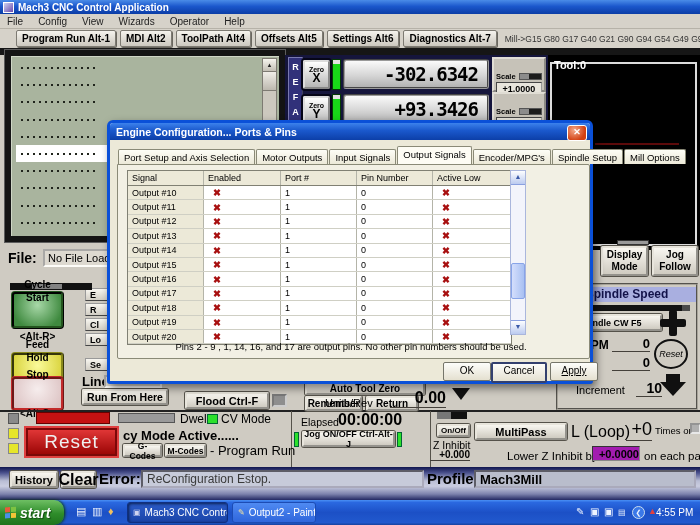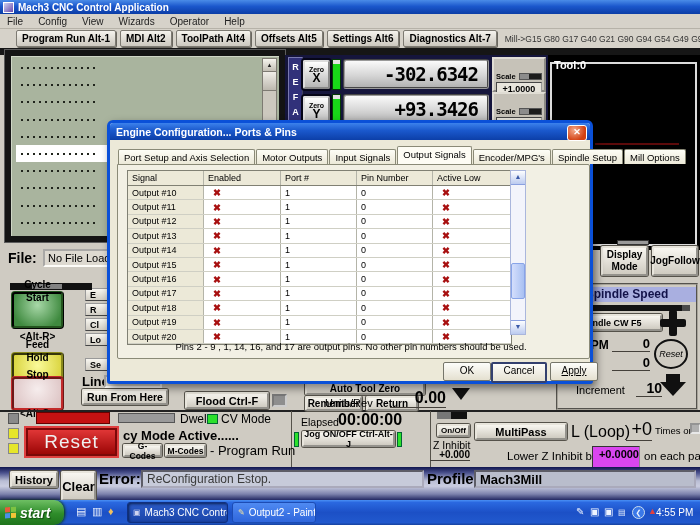--- a/index.html
+++ b/index.html
@@ -258,21 +258,21 @@
   <div class="abs bigbtn stopb">
     <span>Stop</span>
     <span>&lt;Alt-S&gt;</span>
   </div>
 
   <div class="abs" style="left:617px;top:240px;width:32px;height:5px;background:#999;border:1px solid #333;"></div>
   <div class="abs rbtn" style="left:601px;top:246px;width:47px;height:30px;font-size:10px;line-height:1.2;flex-direction:column;z-index:5;">
     <span>Display</span>
       <span>Mode</span>
   </div>
-  <div class="abs rbtn" style="left:652px;top:246px;width:46px;height:30px;font-size:10px;line-height:1.2;flex-direction:row;z-index:5;">
+  <div class="abs rbtn" style="left:652px;top:246px;width:46px;height:30px;font-size:10px;line-height:1.2;flex-direction:column;z-index:5;">
     <span>Jog</span>
       <span>Follow</span>
   </div>
 
   <div class="abs spanel"></div>
   <div class="abs sphead">Spindle Speed</div>
   <div class="abs spbar"></div>
   <div class="abs rbtn" style="left:558px;top:314px;width:104px;height:17px;font-size:9px;">Spindle CW F5</div>
   <div class="abs lbl" style="left:582px;top:338px;font-weight:bold;font-size:12px;">RPM</div>
   <div class="abs uline" style="left:612px;top:336px;width:38px;font-size:13px;">0</div>
@@ -323,26 +323,26 @@
   </div>
   <div class="abs rbtn" style="left:437px;top:424px;width:33px;height:13px;font-size:8px;">On/Off</div>
   <div class="abs lbl" style="left:433px;top:439px;font-size:10.5px;">Z Inhibit</div>
   <div class="abs uline" style="left:430px;top:449px;width:40px;font-size:10px;">+0.000</div>
   <div class="abs rbtn" style="left:475px;top:423px;width:92px;height:17px;font-size:11px;">MultiPass</div>
   <div class="abs lbl" style="left:571px;top:423px;font-size:16px;">L (Loop)</div>
   <div class="abs uline" style="left:626px;top:419px;width:26px;font-size:18px;font-weight:normal;">+0</div>
   <div class="abs lbl" style="left:655px;top:425px;font-size:9.5px;">Times on M30</div>
   <div class="abs" style="left:690px;top:423px;width:11px;height:11px;background:#b0b0b0;border:2px inset #e8e8e8;"></div>
   <div class="abs lbl" style="left:507px;top:450px;font-size:11.5px;">Lower Z Inhibit by</div>
-  <div class="abs" style="left:592px;top:446px;width:48px;height:24px;background:#d946ef;border:1px inset #888;font-weight:bold;font-size:11px;text-align:right;line-height:14px;">+0.0000</div>
+  <div class="abs" style="left:592px;top:446px;width:48px;height:15px;background:#a21caf;border:1px inset #888;font-weight:bold;font-size:11px;text-align:right;line-height:14px;">+0.0000</div>
   <div class="abs lbl" style="left:644px;top:450px;font-size:11.5px;">on each pass</div>
 
   <div class="abs statstrip"></div>
   <div class="abs rbtn" style="left:10px;top:471px;width:48px;height:17px;font-size:11px;">History</div>
-  <div class="abs rbtn" style="left:61px;top:471px;width:35px;height:30px;font-size:13px;">Clear</div>
+  <div class="abs rbtn" style="left:61px;top:471px;width:35px;height:17px;font-size:16px;">Clear</div>
   <div class="abs lbl" style="left:99px;top:470px;font-weight:bold;font-size:15px;">Error:</div>
   <div class="abs errfield" style="left:141px;top:470px;width:283px;height:18px;">ReConfiguration Estop.</div>
   <div class="abs lbl" style="left:427px;top:470px;font-weight:bold;font-size:15px;">Profile:</div>
   <div class="abs errfield" style="left:474px;top:470px;width:222px;height:18px;background:#b9bdcc;color:#000;font-weight:bold;font-size:13px;">Mach3Mill</div>
 
   <div class="abs taskbar">
     <div class="startb">
       <span class="flag">
           <i></i>
           <i></i>

